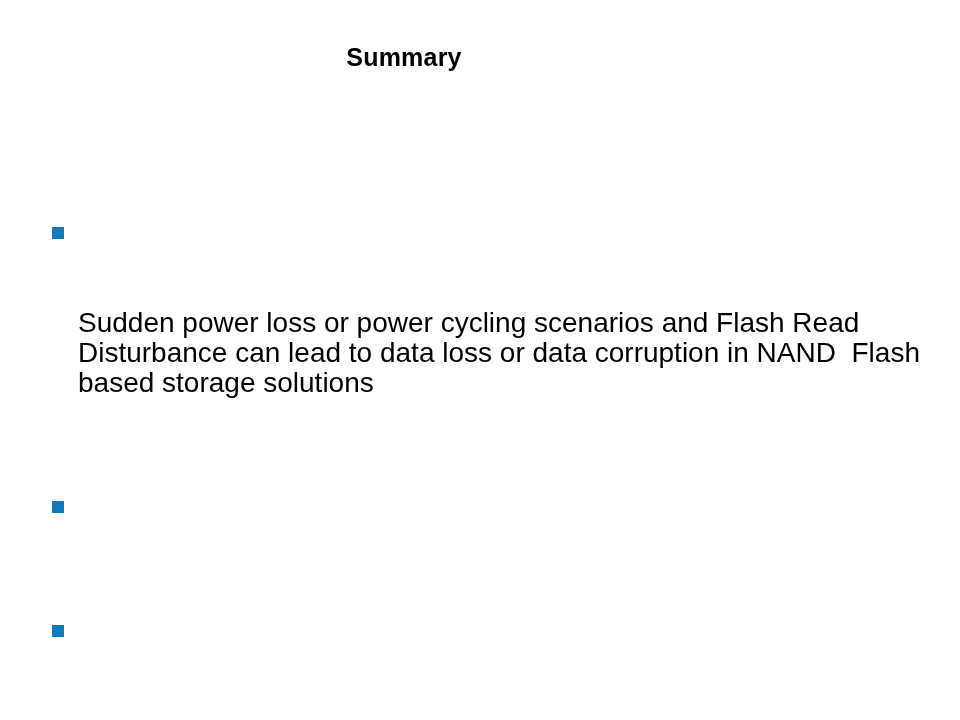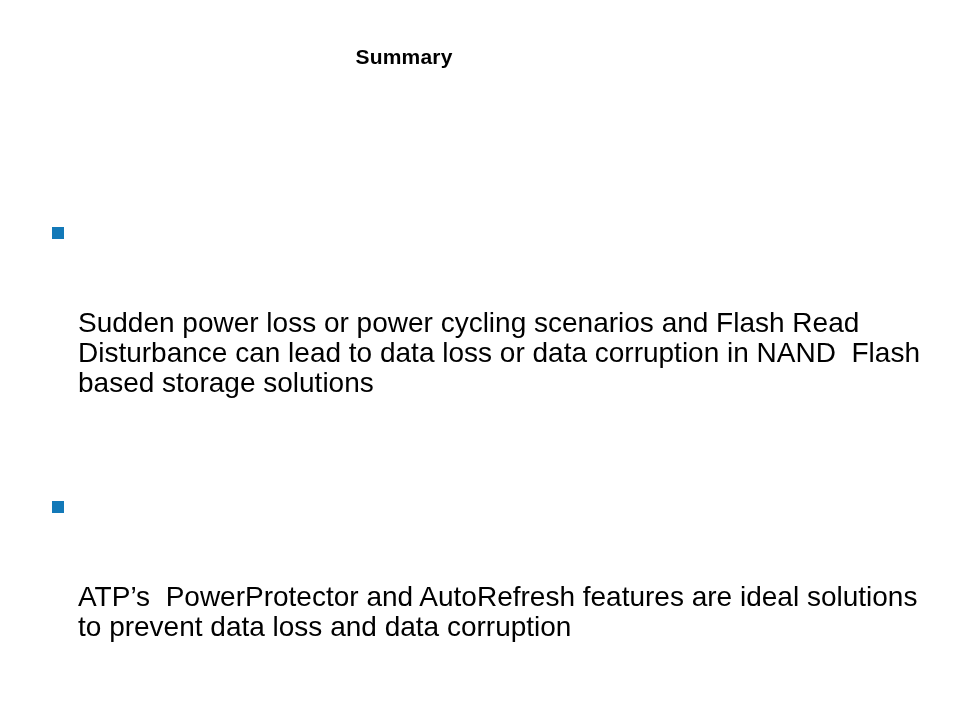--- a/index.html
+++ b/index.html
@@ -18,21 +18,21 @@
     height: 720px;
     background: #ffffff;
     overflow: hidden;
   }
   .slide-title {
     position: absolute;
     left: 0;
     top: 44px;
     width: 808px;
     text-align: center;
-    font-size: 21px;
+    font-size: 25px;
     font-weight: bold;
     color: #000000;
     letter-spacing: 0.2px;
     line-height: 26px;
   }
   .body-block {
     position: absolute;
     left: 52px;
     top: 218px;
     width: 890px;
@@ -70,21 +70,20 @@
 
   <div class="body-block">
 
     <div class="bullet-item">
       <span class="bullet-marker" style="background: rgb(19, 121, 184);"></span>
       <span class="bullet-text">Sudden power loss or power cycling scenarios and Flash Read Disturbance can lead to data loss or data corruption in NAND  Flash based storage solutions</span>
     </div>
 
     <div class="bullet-item">
       <span class="bullet-marker" style="background: rgb(19, 121, 184);"></span>
-      <span class="bullet-text">ATP’s  PowerProtector and AutoRefresh features are ideal solutions to prevent data loss and data corruption</span>
     </div>
 
     <div class="bullet-item">
       <span class="bullet-marker" style="background: rgb(19, 121, 184);"></span>
       
     </div>
 
   </div>
 
 </div>

